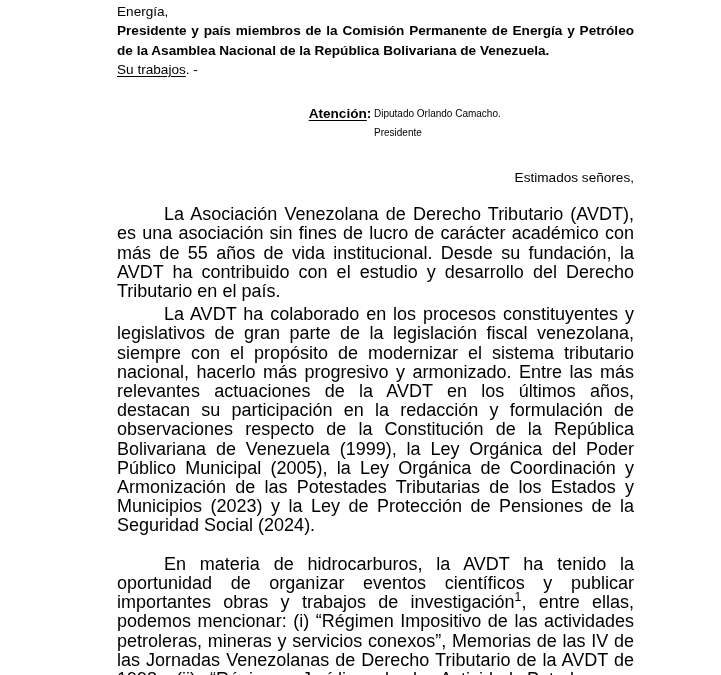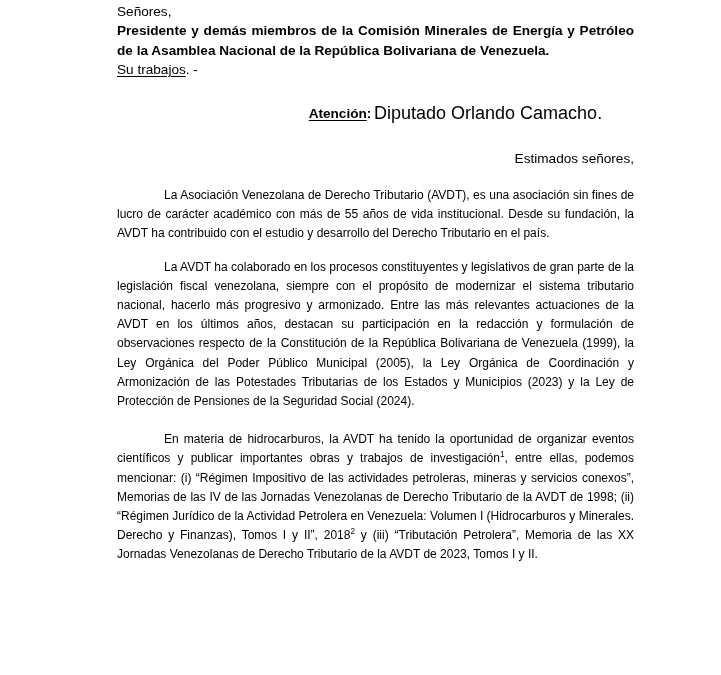--- a/index.html
+++ b/index.html
@@ -21,21 +21,21 @@
     position: relative;
     width: 721px;
     height: 675px;
     box-sizing: border-box;
     padding: 0 87px 0 117px;   
     background: #ffffff;
   }
 
   
   .doc-text {
-    font-size: 12px;
+    font-size: 18px;
     line-height: 19.2px;
     text-align: justify;
     text-justify: inter-word;
     hyphens: none;
     margin: 0;
   }
 
   
   .addressee {
     padding-top: 2px;
@@ -74,21 +74,21 @@
     line-height: 19.2px;
     font-weight: bold;
     white-space: nowrap;
   }
   .ref-label-cell .lbl {
     text-decoration: underline;
     text-underline-offset: 2px;
   }
   .ref-value-cell {
     flex: 1 1 auto;
-    font-size: 18px;
+    font-size: 10px;
     line-height: 19.2px;
     text-align: justify;
     text-justify: inter-word;
   }
   .ref-value-cell .plain {
     text-align: left;
   }
 
   
   .salutation {
@@ -98,45 +98,46 @@
     text-align: right;
   }
   .para {
     margin: 0;
     text-indent: 47px;
   }
   .para.gap-before {
     margin-top: 19px;
   }
   .para.tight {
-    margin-top: 14px;
+    margin-top: 4px;
   }
   sup {
     font-size: 0.68em;
     line-height: 0;
     vertical-align: super;
   }
 </style>
 </head>
 <body>
 
 <div class="page">
 
   <div class="addressee">
-    <div class="doc-text line">Señores,</div>
-    <div class="doc-text line bold-block">Presidente y demás miembros de la Comisión Minerales de Energía y Petróleo de la Asamblea Nacional de la República Bolivariana de Venezuela.</div>
+    <div class="doc-text line">Energía,</div>
+    <div class="doc-text line bold-block">Presidente y país miembros de la Comisión Permanente de Energía y Petróleo de la Asamblea Nacional de la República Bolivariana de Venezuela.</div>
     <div class="doc-text line"><span class="underline-word">Su trabajos</span><span>. -</span></div>
   </div>
 
   <div class="ref-block">
 
     <div class="ref-row">
       <div class="ref-label-cell"><span class="lbl">Atención</span><span>:</span></div>
       <div class="ref-value-cell">
         <div class="plain">Diputado Orlando Camacho.</div>
+        <div class="plain">Presidente</div>
       </div>
     </div>
 
 
   </div>
 
   <div class="salutation">Estimados señores,</div>
 
   <div style="margin-top:18px;">
 

